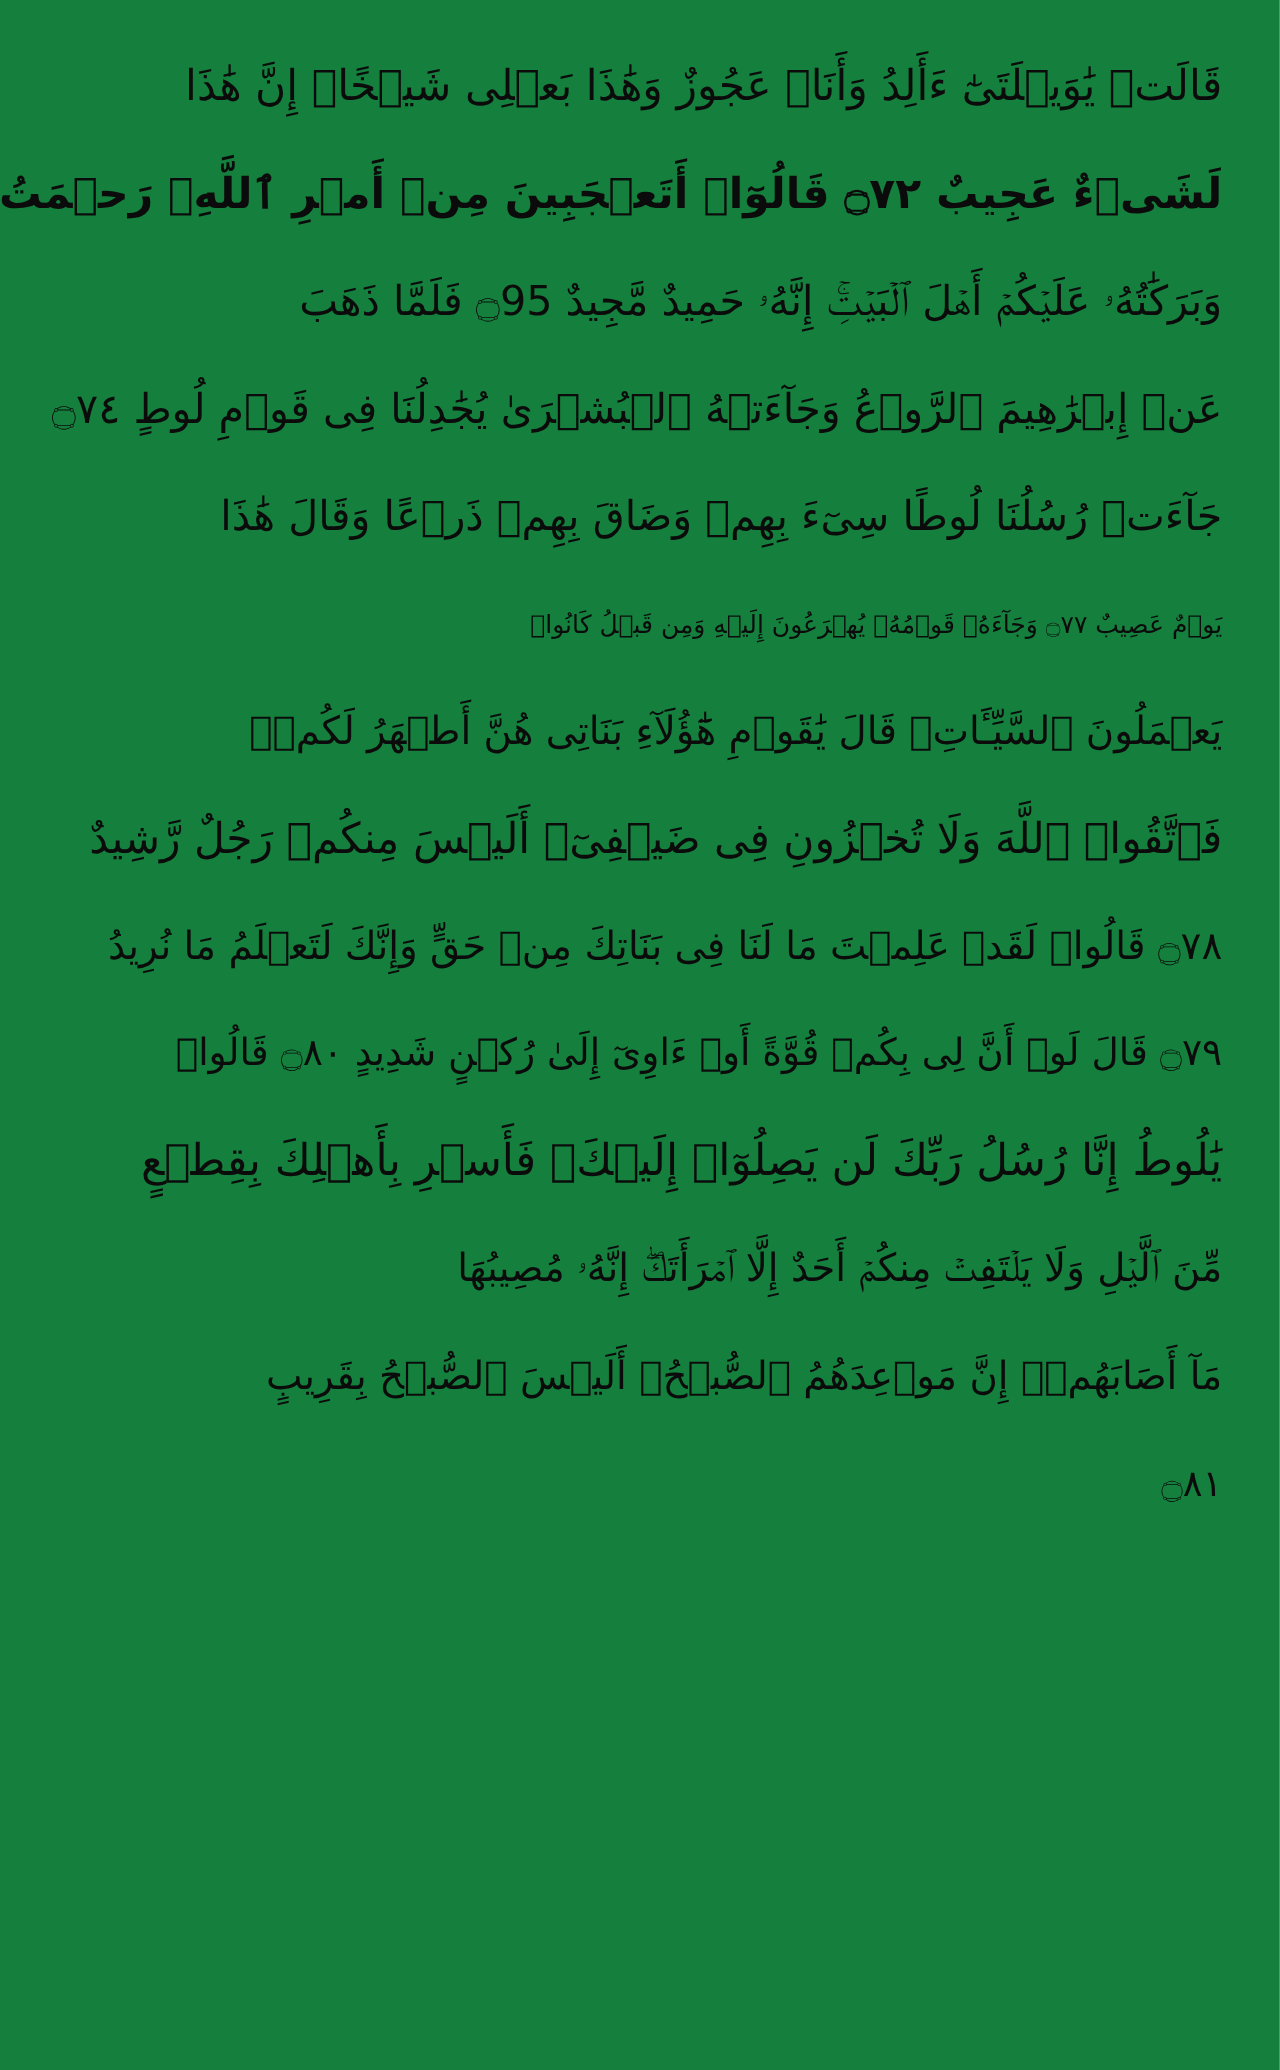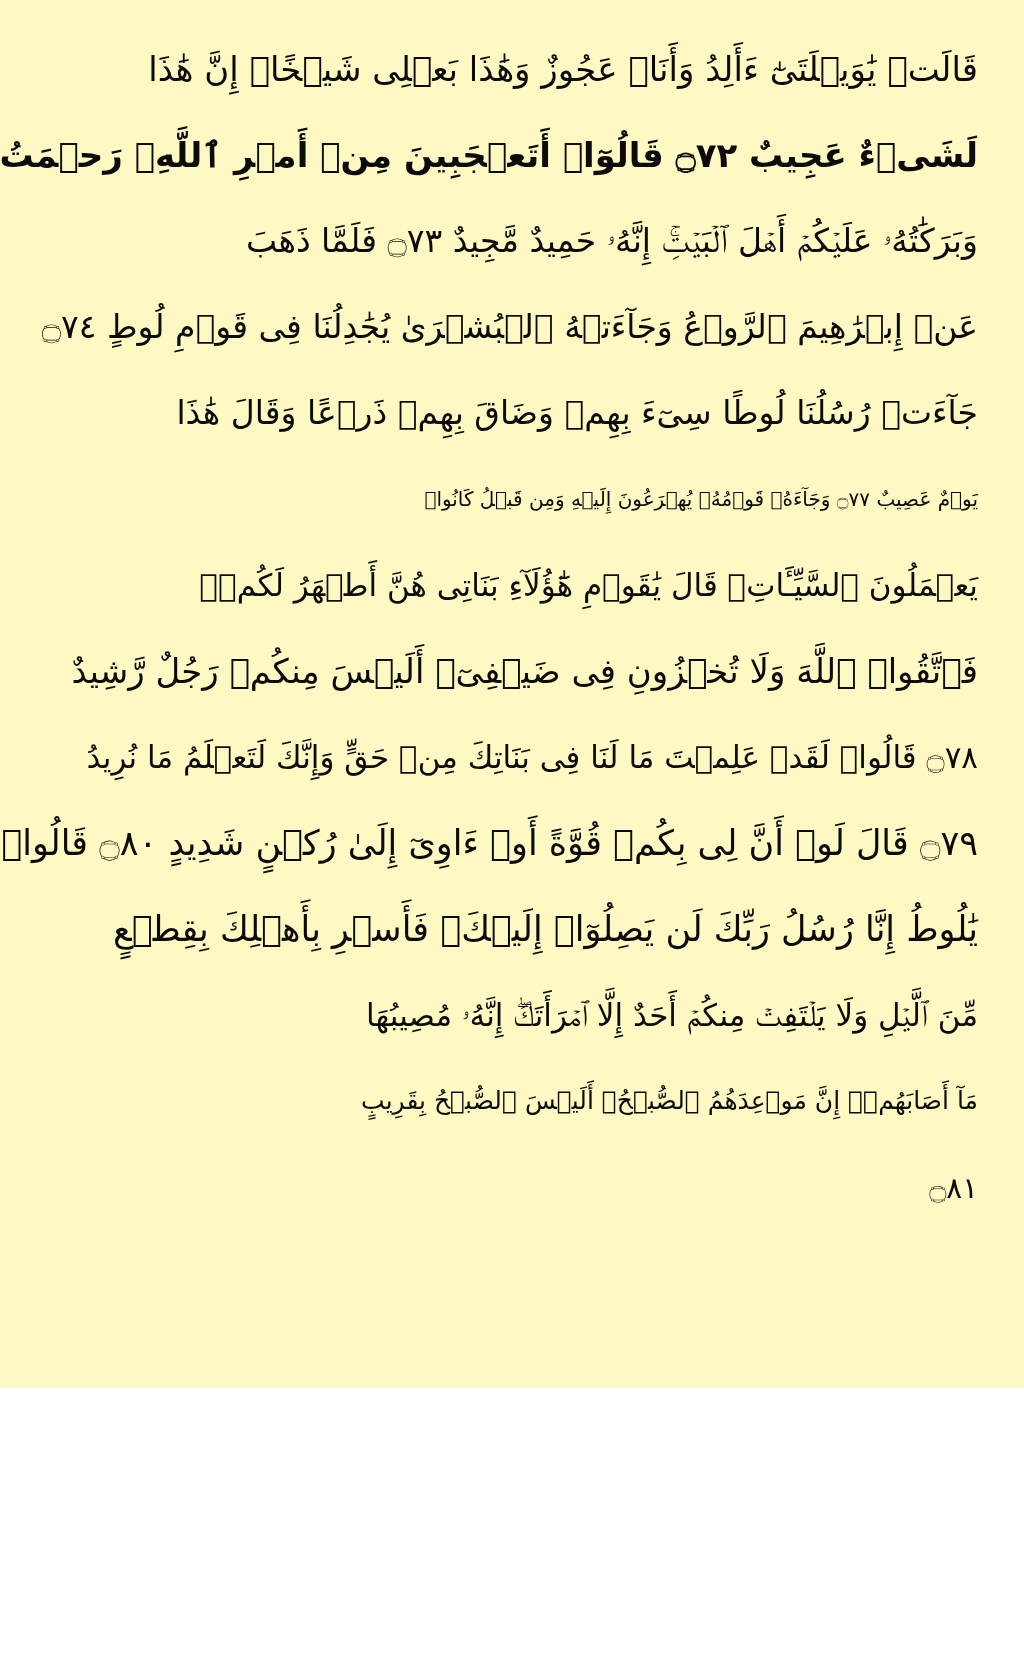--- a/index.html
+++ b/index.html
@@ -10,24 +10,24 @@
   body {
     width: 1024px;
     height: 1656px;
     font-family: "DejaVu Sans", "Liberation Sans", sans-serif;
     color: #0a0a0a;
     overflow: hidden;
   }
   .page {
     position: relative;
     width: 1024px;
-    height: 1388px;
+    height: 1656px;
     box-sizing: border-box;
     padding: 26px 46px 20px 46px;
-    background: #fef9c3;
+    background: #15803d;
   }
   .mushaf-body {
     display: flex;
     flex-direction: column;
     justify-content: flex-start;
     height: 100%;
   }
   .ayah-line {
     direction: rtl;
     text-align: justify;
@@ -48,43 +48,43 @@
   .l2  { font-size: 34px; font-weight: bold; }
   .l3  { font-size: 33px; }
   .l4  { font-size: 33px; }
   .l5  { font-size: 32px; }
   .l6  { font-size: 32px; }
   .l7  { font-size: 33px; }
   .l8  { font-size: 20px; }
   .l9  { font-size: 31px; }
   .l10 { font-size: 34px; }
   .l11 { font-size: 31px; }
-  .l12 { font-size: 35px; }
+  .l12 { font-size: 30px; }
   .l13 { font-size: 35px; }
   .l14 { font-size: 31px; }
-  .l15 { font-size: 25px; }
+  .l15 { font-size: 31px; }
   .l16 { font-size: 31px; }
   .ayah-marker {
     font-size: 0.95em;
   }
 </style>
 </head>
 <body>
 
 <div class="page">
   <div class="mushaf-body">
 
     <div class="ayah-line l1">
       <span>قَالَتۡ يَٰوَيۡلَتَىٰٓ ءَأَلِدُ وَأَنَا۠ عَجُوزٌ وَهَٰذَا بَعۡلِى شَيۡخًاۖ إِنَّ هَٰذَا</span>
     </div>
     <div class="ayah-line l2">
       <span>لَشَىۡءٌ عَجِيبٌ ۝٧٢ قَالُوٓا۟ أَتَعۡجَبِينَ مِنۡ أَمۡرِ ٱللَّهِۖ رَحۡمَتُ ٱللَّهِ</span>
     </div>
     <div class="ayah-line l3">
-      <span>وَبَرَكَٰتُهُۥ عَلَيۡكُمۡ أَهۡلَ ٱلۡبَيۡتِۚ إِنَّهُۥ حَمِيدٌ مَّجِيدٌ ۝٧٣ فَلَمَّا ذَهَبَ</span>
+      <span>وَبَرَكَٰتُهُۥ عَلَيۡكُمۡ أَهۡلَ ٱلۡبَيۡتِۚ إِنَّهُۥ حَمِيدٌ مَّجِيدٌ ۝95 فَلَمَّا ذَهَبَ</span>
     </div>
     <div class="ayah-line l4">
       <span>عَنۡ إِبۡرَٰهِيمَ ٱلرَّوۡعُ وَجَآءَتۡهُ ٱلۡبُشۡرَىٰ يُجَٰدِلُنَا فِى قَوۡمِ لُوطٍ ۝٧٤</span>
     </div>
     <div class="ayah-line l7">
       <span>جَآءَتۡ رُسُلُنَا لُوطًا سِىٓءَ بِهِمۡ وَضَاقَ بِهِمۡ ذَرۡعًا وَقَالَ هَٰذَا</span>
     </div>
     <div class="ayah-line l8">
       <span>يَوۡمٌ عَصِيبٌ ۝٧٧ وَجَآءَهُۥ قَوۡمُهُۥ يُهۡرَعُونَ إِلَيۡهِ وَمِن قَبۡلُ كَانُوا۟</span>
     </div>

